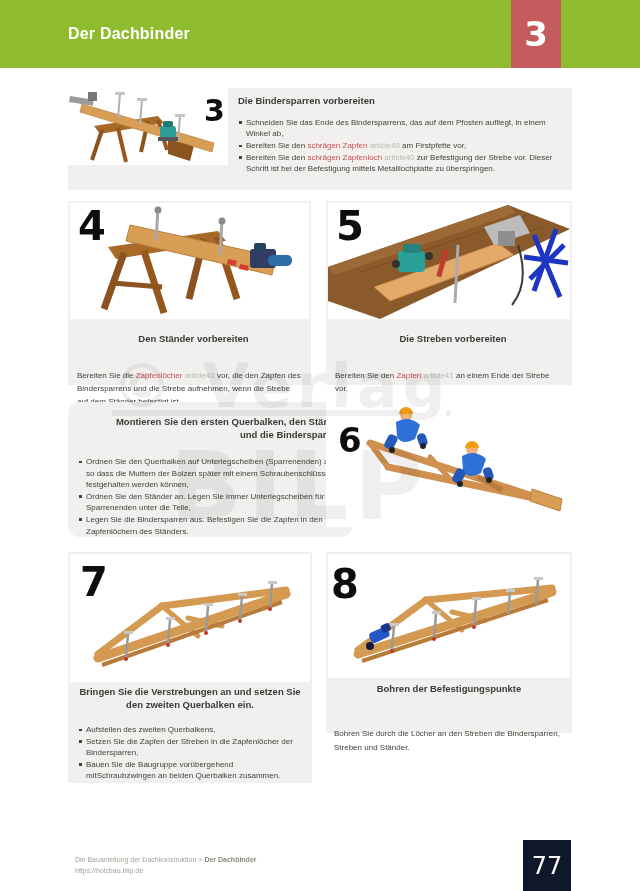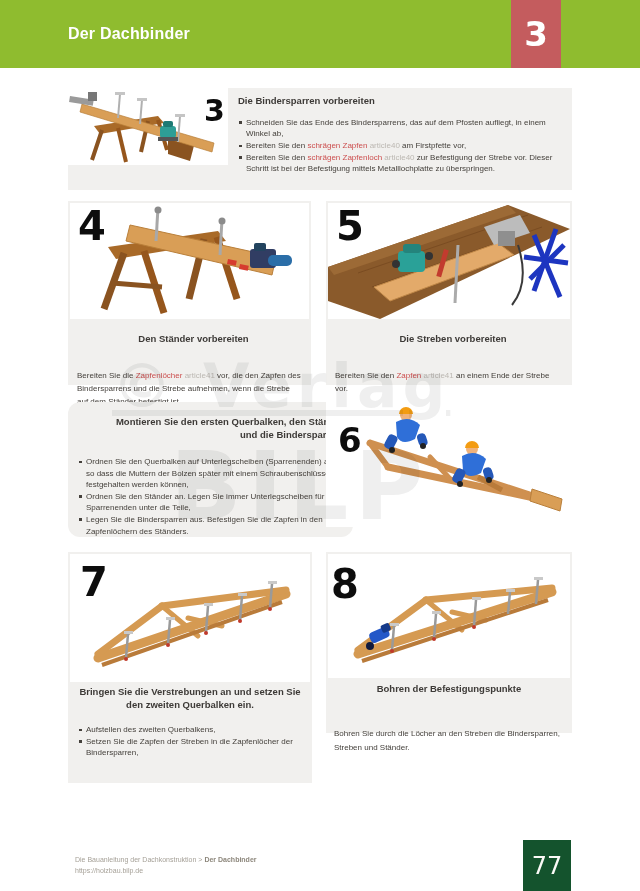--- a/index.html
+++ b/index.html
@@ -58,21 +58,21 @@
   .block8 .stepnum{left:5px;top:12px;font-size:40px;}
   .block8 .step-title{position:absolute;left:6px;right:6px;top:131px;}
   .block8 .body-text{position:absolute;left:8px;right:8px;top:149px;line-height:1.7;}
   
   .watermark{position:absolute;z-index:9;pointer-events:none;font-family:"DejaVu Sans",sans-serif;
     font-weight:bold;color:rgba(20,20,20,0.065);white-space:nowrap;line-height:1;}
   .wm1{left:112px;top:356px;font-size:60px;letter-spacing:5px;text-decoration:underline;}
   .wm2{left:126px;top:440px;font-size:94px;letter-spacing:6px;margin-left:44px;}
   
   .footer-text{position:absolute;left:75px;top:855px;font-size:7px;color:#a6a198;line-height:1.5;}
-  .page-box{position:absolute;left:523px;top:840px;width:48px;height:51px;background:#14532d;
+  .page-box{position:absolute;left:523px;top:840px;width:48px;height:51px;background:#0f172a;
     color:#fbfaf7;font-size:24px;display:flex;align-items:center;justify-content:center;
     font-family:"DejaVu Sans",sans-serif;}
   svg{display:block;}
 </style>
 </head>
 <body>
 
 <div class="header">
   <div class="header-title">Der Dachbinder</div>
   <div class="chapter-box">3</div>
@@ -247,20 +247,21 @@
           <rect x="168" y="39" width="9" height="3"></rect>
         <rect x="198" y="27" width="9" height="3"></rect>
       </g>
     </svg>
   </div>
   <div class="stepnum">7</div>
   <div class="step-title centered">Bringen Sie die Verstrebungen an und setzen Sie den zweiten Querbalken ein.</div>
   <ul class="bullets">
     <li><span>Aufstellen des zweiten Querbalkens,</span></li>
     <li><span>Setzen Sie die Zapfen der Streben in die Zapfenlöcher der Bindersparren,</span></li>
+    <li><span>Bauen Sie die Baugruppe vorübergehend mitSchraubzwingen an beiden Querbalken zusammen.</span></li>
   </ul>
 </div>
 
 <div class="block block8">
   <div class="imgbox">
     <svg width="242" height="124" viewBox="0 0 242 124">
       <g stroke="#d59a52" stroke-linecap="round" fill="none">
         <line x1="30" y1="100" x2="224" y2="38" stroke-width="9"></line>
         <line x1="98" y1="46" x2="224" y2="34" stroke-width="7"></line>
         <line x1="30" y1="96" x2="98" y2="46" stroke-width="7"></line>

